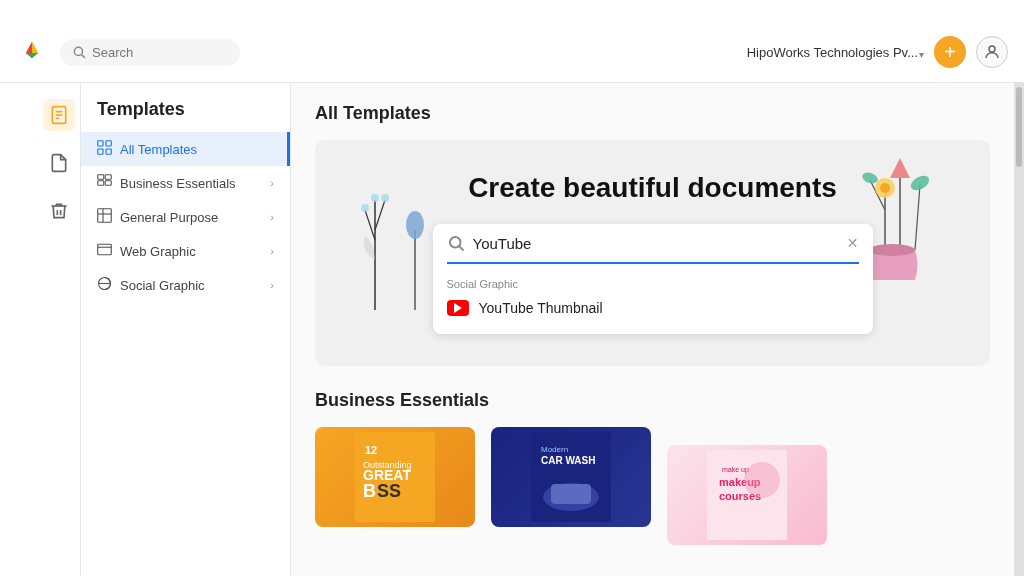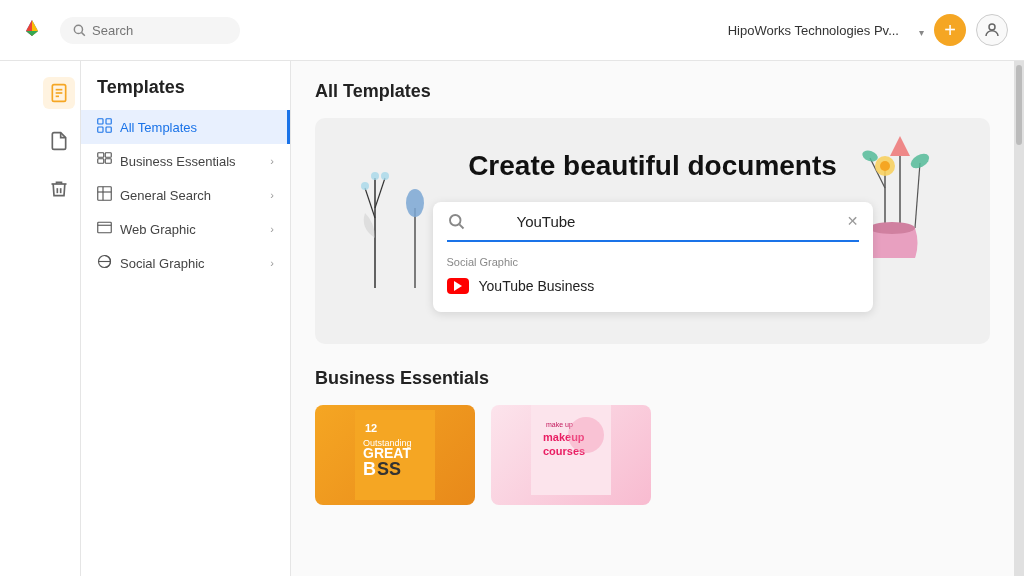--- a/index.html
+++ b/index.html
@@ -3,36 +3,37 @@
   <meta charset="utf-8">
   <style>
     * { margin: 0; padding: 0; box-sizing: border-box; }
     body { font-family: 'Segoe UI', Arial, sans-serif; background: #fff; width: 1024px; height: 576px; overflow: hidden; display: flex; flex-direction: column; }
 
     
     .topbar {
       display: flex; align-items: center; height: 61px; padding: 0 16px;
       background: #fff; border-bottom: 1px solid #e5e5e5; flex-shrink: 0;
       gap: 12px;
+      margin-top: 22px;
     }
     .logo-icon {
       width: 32px; height: 32px; flex-shrink: 0;
     }
     .search-bar {
       display: flex; align-items: center; background: #f5f5f5; border-radius: 20px;
       padding: 6px 12px; gap: 6px; flex: 0 0 180px;
     }
     .search-bar input {
       border: none; background: transparent; outline: none; font-size: 13px; color: #555; width: 130px;
     }
     .topbar-right {
       margin-left: auto; display: flex; align-items: center; gap: 10px;
     }
     .company-name {
-      font-size: 13px; color: #333; display: flex; align-items: flex-end; gap: 20px;
+      font-size: 13px; color: #333; display: flex; align-items: flex-end; gap: 1px;
     }
     .company-name .chevron { font-size: 10px; color: #888; }
     .add-btn {
       background: #f5a623; border: none; border-radius: 50%; width: 32px; height: 32px;
       color: #fff; font-size: 20px; cursor: pointer; display: flex; align-items: center; justify-content: center;
     }
     .user-btn {
       width: 32px; height: 32px; border-radius: 50%; border: 1px solid #ccc;
       display: flex; align-items: center; justify-content: center; cursor: pointer; background: #f9f9f9;
     }
@@ -135,21 +136,21 @@
     .biz-section { margin-top: 4px; }
     .card-grid {
       display: flex; gap: 16px; margin-top: 12px;
     }
     .template-card {
       width: 160px; height: 100px; border-radius: 8px; overflow: hidden;
       background: #ddd; flex-shrink: 0;
     }
     .card-boss { background: linear-gradient(135deg, #f5a623 0%, #e8891a 100%); display: flex; align-items: center; justify-content: center; }
     .card-car { background: linear-gradient(135deg, #1a237e 0%, #283593 100%); display: flex; align-items: center; justify-content: center; }
-    .card-makeup { background: linear-gradient(135deg, #fce4ec 0%, #f8bbd0 100%); display: flex; justify-content: center; }
+    .card-makeup { background: linear-gradient(135deg, #fce4ec 0%, #f8bbd0 100%); display: flex; align-items: center; justify-content: center; margin-top: 18px; }
 
     
     .right-scrollbar {
       width: 10px; background: #e0e0e0; flex-shrink: 0;
       display: flex; flex-direction: column; align-items: center; padding-top: 4px;
     }
     .scrollbar-thumb {
       width: 6px; background: #bbb; border-radius: 3px; height: 80px;
     }
   </style>
@@ -247,21 +248,21 @@
     </div>
 
     <div class="nav-item">
       <span class="nav-item-icon">
         <svg width="15" height="15" viewBox="0 0 20 20" fill="none" stroke="#555" stroke-width="1.5">
           <rect x="1" y="1" width="18" height="18" rx="1"></rect>
             <line x1="1" y1="8" x2="19" y2="8"></line>
             <line x1="8" y1="1" x2="8" y2="19"></line>
         </svg>
       </span>
-      <span>General Search</span>
+      <span>General Purpose</span>
       <span class="nav-chevron">›</span>
     </div>
 
     <div class="nav-item">
       <span class="nav-item-icon">
         <svg width="15" height="15" viewBox="0 0 20 20" fill="none" stroke="#555" stroke-width="1.5">
           <rect x="1" y="3" width="18" height="14" rx="1"></rect>
             <line x1="1" y1="7" x2="19" y2="7"></line>
         </svg>
       </span>
@@ -329,29 +330,29 @@
       </div>
 
       <div class="hero-title">Create beautiful documents</div>
 
       <div class="hero-search" style="position:relative; z-index:2;">
         <div class="hero-search-input-row">
           <svg width="18" height="18" viewBox="0 0 24 24" fill="none" stroke="#888" stroke-width="2.5">
             <circle cx="11" cy="11" r="7"></circle>
               <line x1="16.5" y1="16.5" x2="22" y2="22"></line>
           </svg>
-          <input type="text" style="border: none; outline: none; font-size: 15px; flex: 1 1 0%; color: rgb(34, 34, 34); margin-left: 44px;" value="YouTube">
+          <input type="text" style="border: none; outline: none; font-size: 15px; flex: 1 1 0%; color: rgb(34, 34, 34);" value="YouTube">
           <span class="hero-search-clear">✕</span>
         </div>
         <div class="hero-search-border"></div>
         <div class="hero-search-dropdown">
           <div class="dropdown-category">Social Graphic</div>
           <div class="dropdown-item">
             <div class="yt-icon"></div>
-            <span>YouTube Business</span>
+            <span>YouTube Thumbnail</span>
           </div>
         </div>
       </div>
 
       <svg style="position:absolute; bottom:58px; left:300px; pointer-events:none;" width="160" height="50" viewBox="0 0 160 50">
         <defs>
           <marker id="arrowhead" markerWidth="8" markerHeight="6" refX="8" refY="3" orient="auto">
             <polygon points="0 0, 8 3, 0 6" fill="#1a5fa8"></polygon>
           </marker>
         </defs>
@@ -367,20 +368,29 @@
           <svg width="80" height="90" viewBox="0 0 80 90">
             <rect width="80" height="90" fill="#f5a623"></rect>
             <text x="10" y="22" font-size="11" font-weight="bold" fill="#fff">12</text>
             <text x="8" y="36" font-size="9" fill="#fff">Outstanding</text>
             <text x="8" y="48" font-size="14" font-weight="900" fill="#fff">GREAT</text>
             <text x="8" y="65" font-size="18" font-weight="900" fill="#fff">B</text>
             <text x="22" y="65" font-size="18" font-weight="900" fill="#333">SS</text>
           </svg>
         </div>
 
+        <div class="template-card card-car">
+          <svg width="80" height="90" viewBox="0 0 80 90">
+            <rect width="80" height="90" fill="#1a237e"></rect>
+            <text x="10" y="20" font-size="8" fill="#90caf9">Modern</text>
+            <text x="10" y="32" font-size="10" font-weight="bold" fill="#fff">CAR WASH</text>
+            <ellipse cx="40" cy="65" rx="28" ry="14" fill="#3949ab" opacity="0.8"></ellipse>
+            <rect x="20" y="52" width="40" height="20" rx="4" fill="#5c6bc0"></rect>
+          </svg>
+        </div>
 
         <div class="template-card card-makeup">
           <svg width="80" height="90" viewBox="0 0 80 90">
             <rect width="80" height="90" fill="#fce4ec"></rect>
             <text x="15" y="22" font-size="7" fill="#c2185b">make up</text>
             <text x="12" y="36" font-size="11" font-weight="bold" fill="#e91e63">makeup</text>
             <text x="12" y="50" font-size="11" font-weight="bold" fill="#e91e63">courses</text>
             <circle cx="55" cy="30" r="18" fill="#f48fb1" opacity="0.4"></circle>
           </svg>
         </div>

